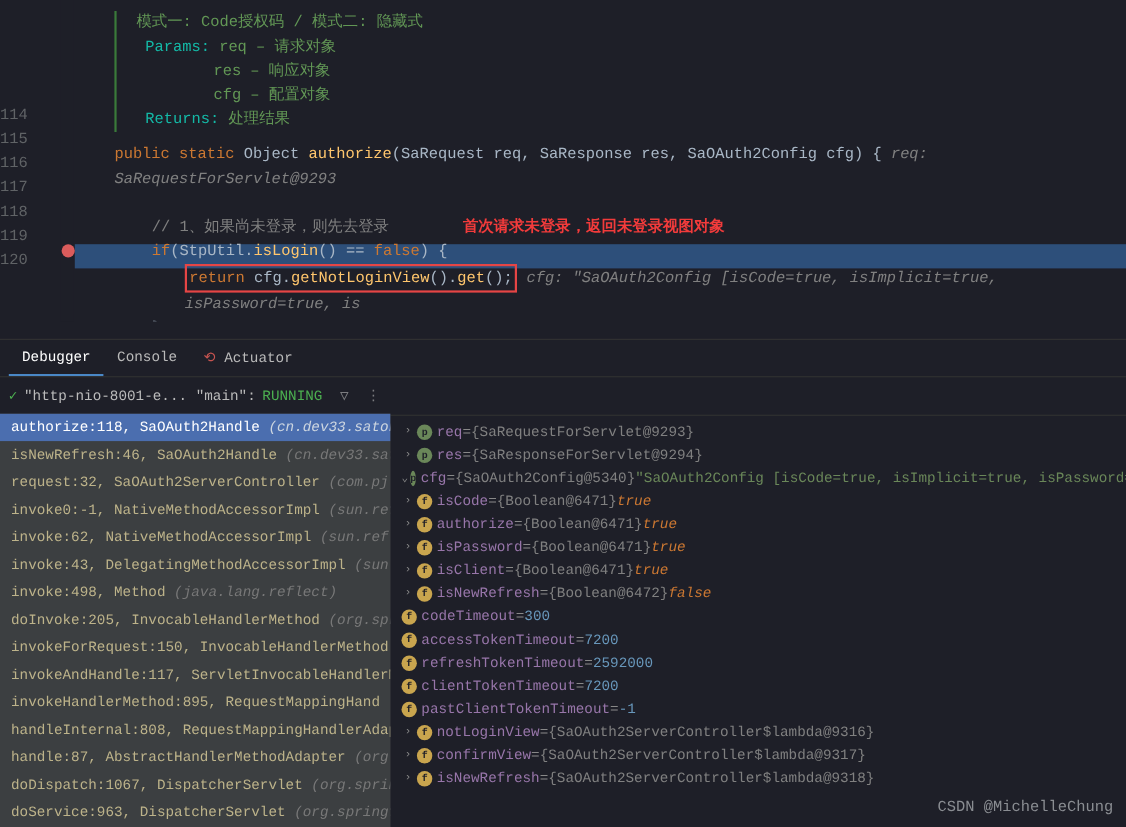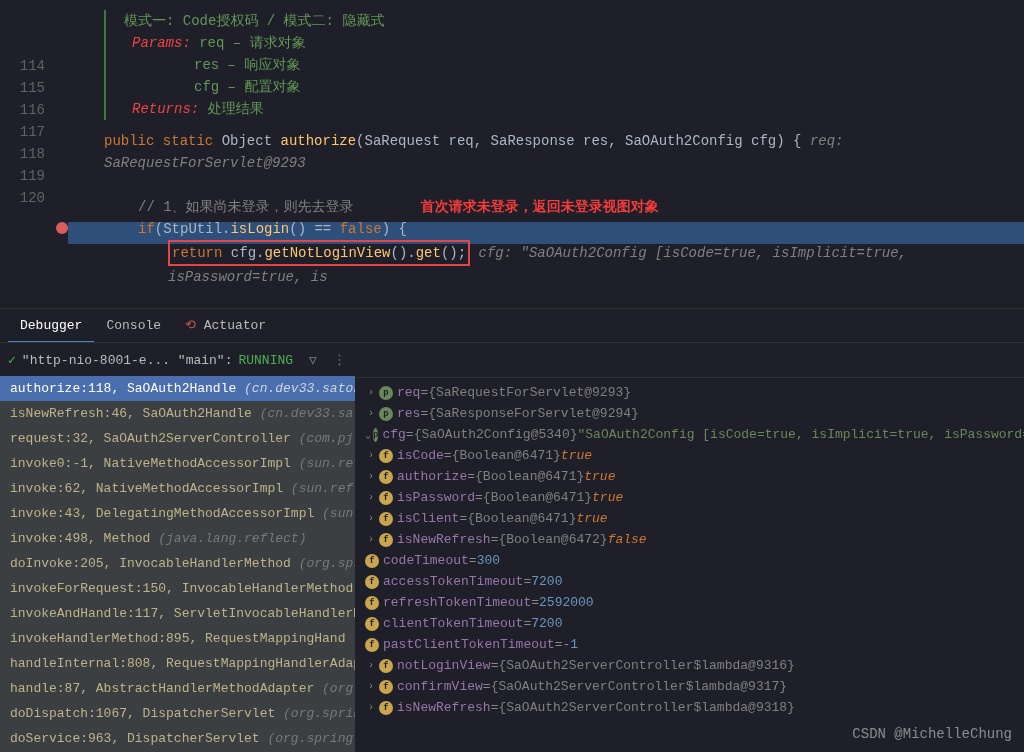--- a/index.html
+++ b/index.html
@@ -1,34 +1,34 @@
 <!DOCTYPE html>
 <html><head>
 <meta charset="utf-8">
 <style>
 html,body{margin:0;padding:0;background:#1e1f28;color:#a9b7c6;font-family:Consolas,"Courier New",monospace;font-size:14px;overflow:hidden}
 body{width:1024px;height:752px;position:relative}
 .editor{height:292px;overflow:hidden;position:relative}
-.gutter{position:absolute;left:0;top:0;width:55px;text-align:right;color:#606366;padding-top:55px;line-height:22px}
+.gutter{position:absolute;left:0;top:0;width:55px;color:#606366;padding-top:94px;line-height:22px}
 .gutter div{padding-right:10px}
 .bpcol{position:absolute;left:55px;top:0;width:12px;height:100%;background:#1e1f28}
 .dbgdot{position:absolute;left:56px;top:222px;width:12px;height:12px;background:#db5c5c;border-radius:50%}
 .code{position:absolute;left:68px;right:0;top:0;height:100%;line-height:22px}
 .code .bl{margin-left:36px}
 .javadoc{border-left:2px solid #3a7a3a;padding-left:18px;color:#629755;margin-top:10px}
-.jdtag{color:#ef4444;font-style:italic}
+.jdtag{color:#14b8a6;}
 .currentline{position:absolute;left:68px;right:0;top:222px;height:22px;background:#2d4f7a}
 .kw{color:#cc7832}
 .type{color:#a9b7c6}
 .method{color:#ffc66d}
 .str,.ann{color:#808080;font-style:italic}
 .cmt{color:#808080}
 .redbox{border:2px solid #e64545;padding:0 2px;display:inline-block}
 .bigred{color:#f23b3b;font-weight:bold;font-family:Liberation Mono, monospace}
-.debugtabs{position:absolute;top:308px;left:0;right:0;height:34px;border-top:1px solid #323232;display:flex;align-items:center;padding-left:8px;font-size:13px;color:#bababa}
+.debugtabs{position:absolute;top:308px;left:0;right:0;height:34px;border-top:1px solid #323232;display:flex;align-items:flex-start;padding-left:8px;font-size:13px;color:#bababa}
 .debugtabs .tab{padding:8px 12px;cursor:pointer;border-bottom:2px solid transparent}
 .debugtabs .tab.active{border-bottom:2px solid #4a88c7;color:#fff}
 .debugtabs .act{color:#c75450}
 .tb{position:absolute;top:342px;left:0;right:0;height:34px;border-top:1px solid #323232;border-bottom:1px solid #323232;display:flex;align-items:center;padding-left:8px;color:#bbbbbb;font-size:13px}
 .chk{color:#4caf50;margin-right:6px}
 .thread{margin-right:6px}
 .st{color:#4caf50}
 .filtericon{margin-left:16px;opacity:.6}
 .frames{position:absolute;top:376px;left:0;width:355px;bottom:0;background:#3c3f41;overflow:hidden;font-size:13px}
 .frames .row{padding:5px 10px;white-space:nowrap;color:#bdb38a;cursor:pointer;overflow:hidden}

